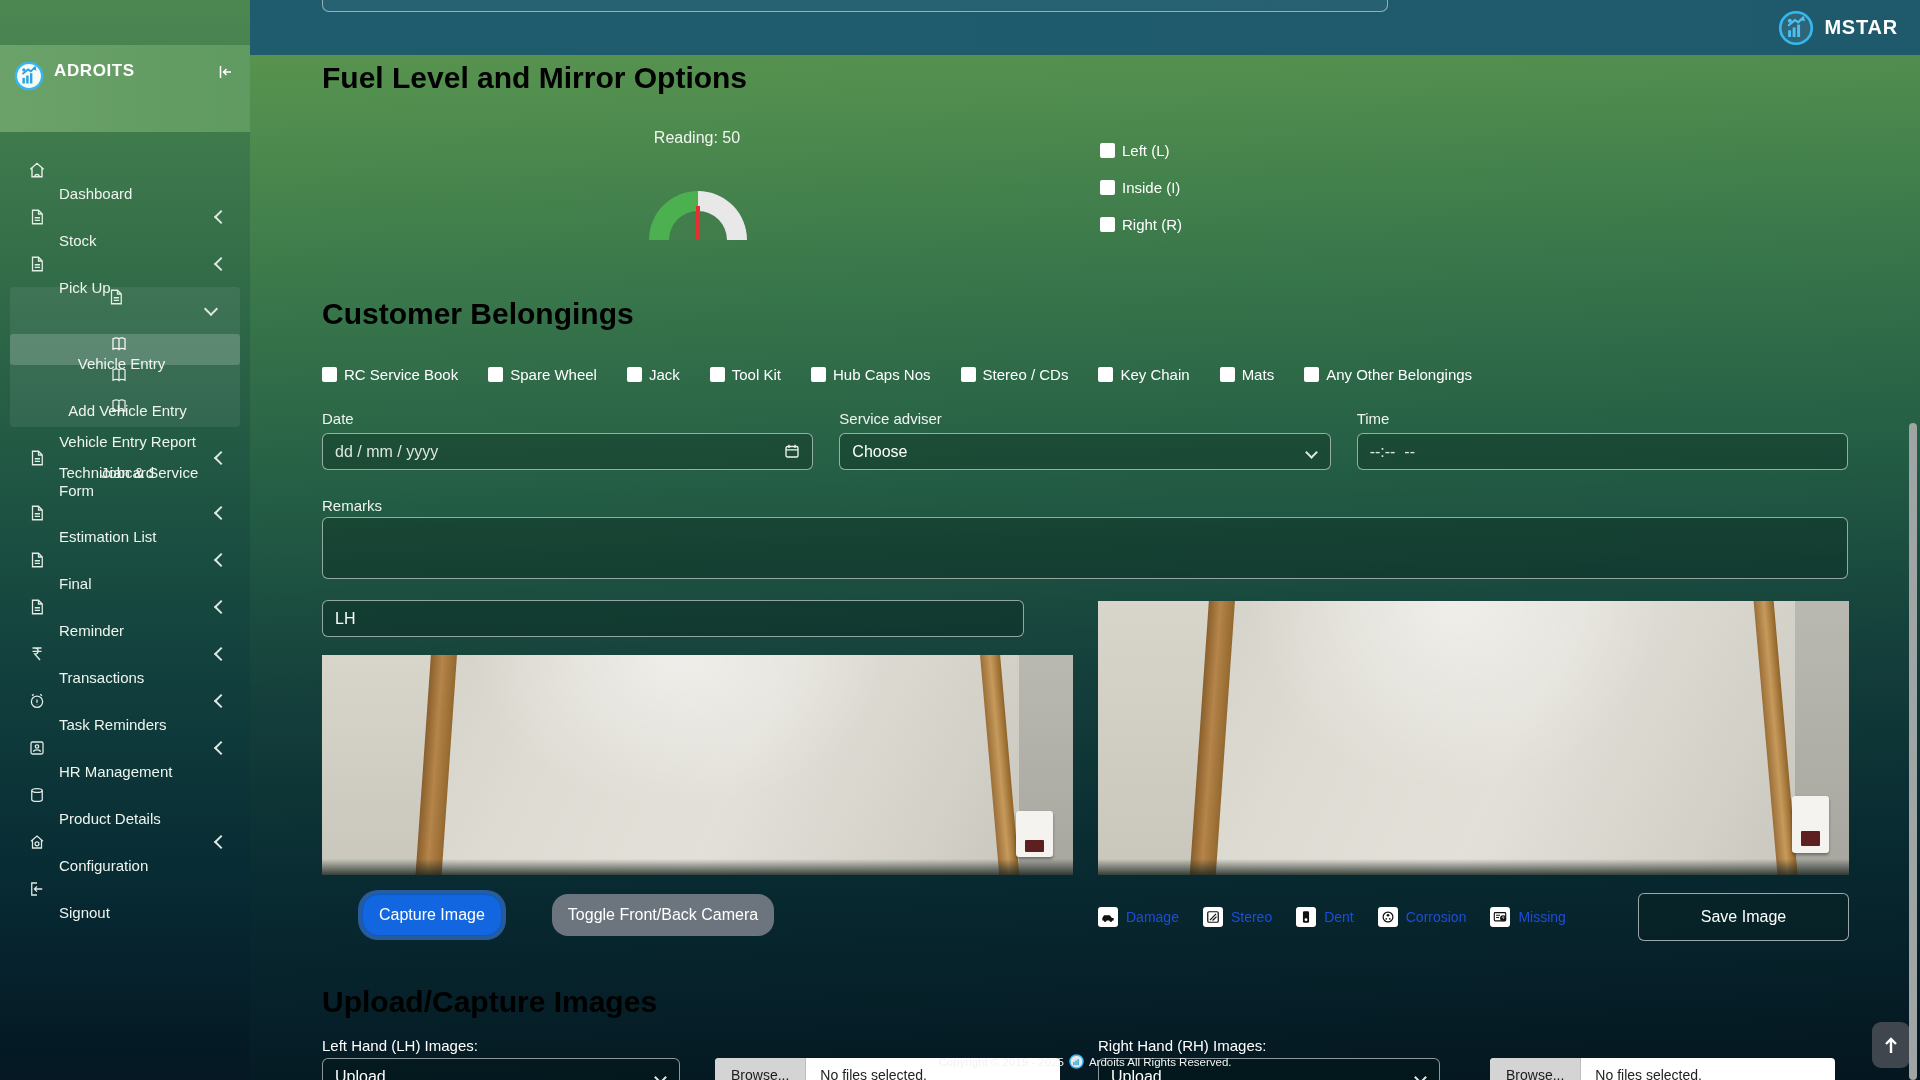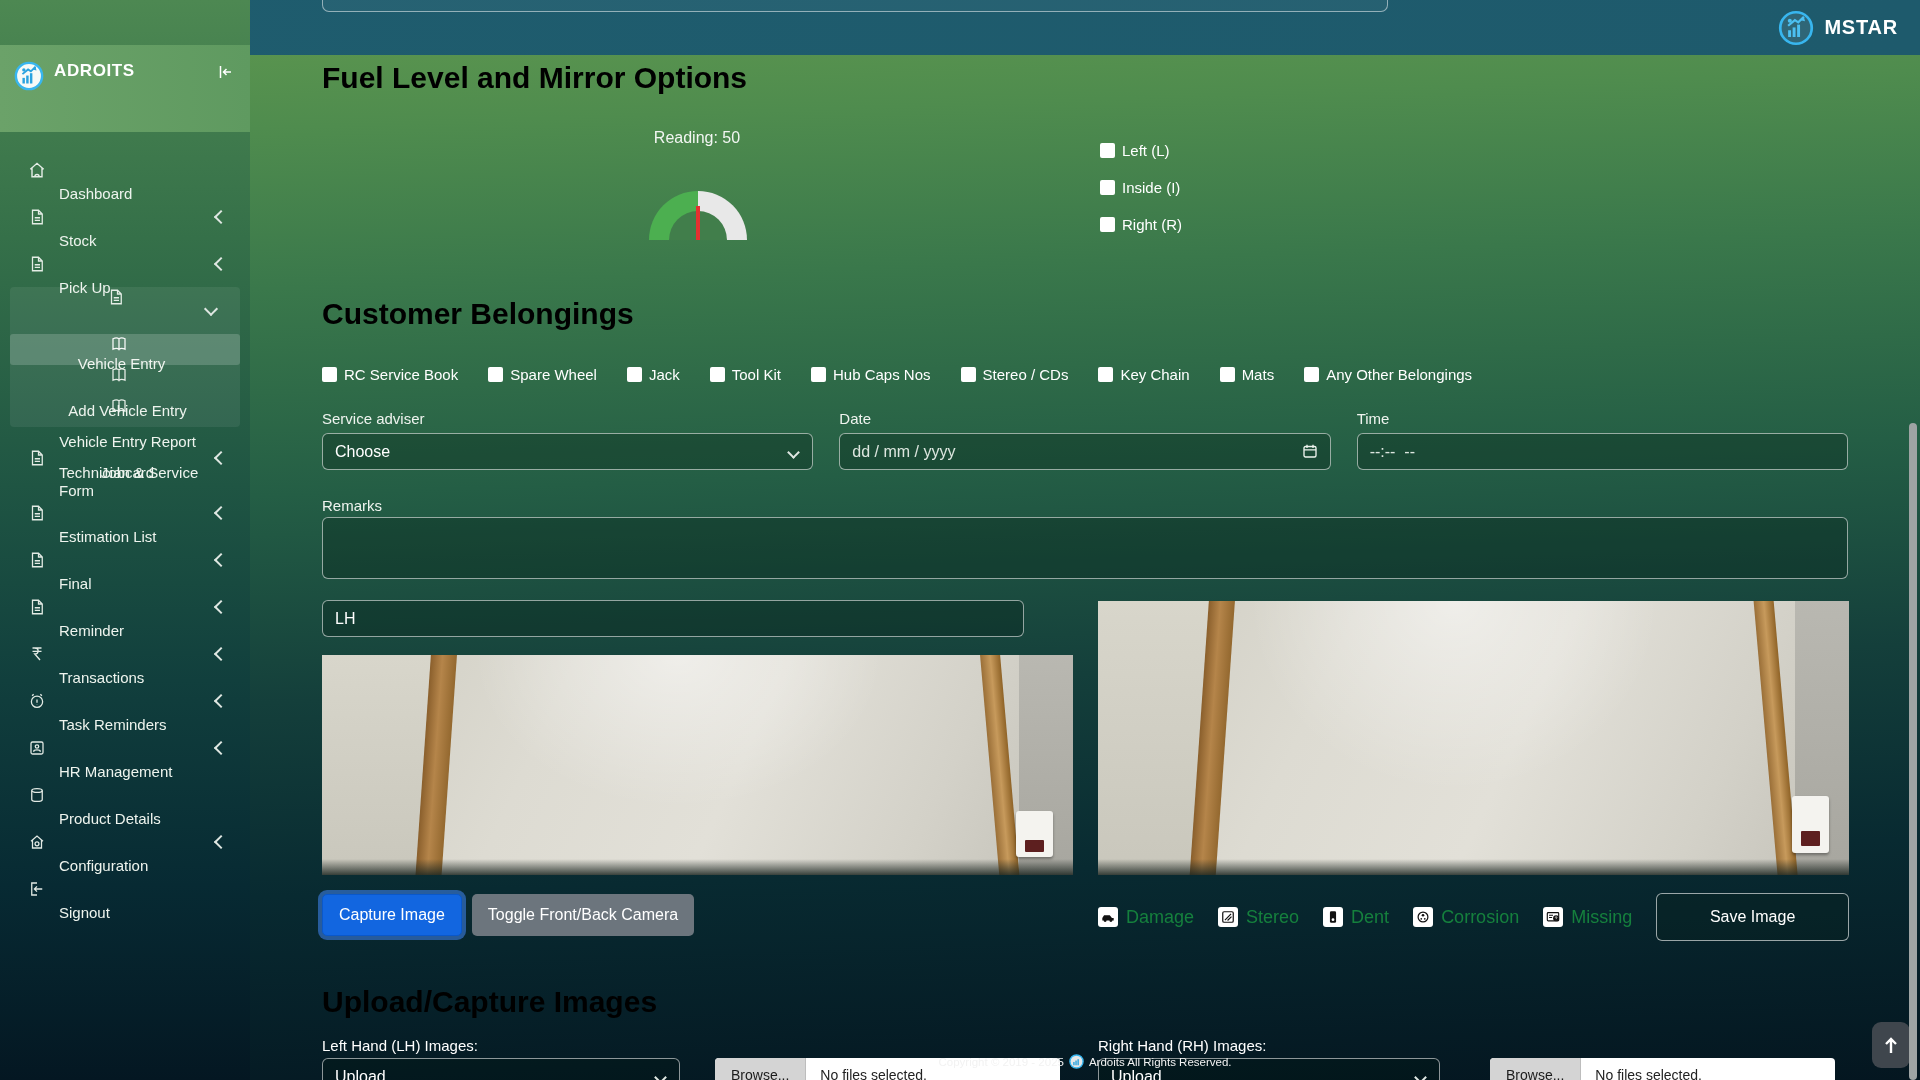--- a/index.html
+++ b/index.html
@@ -71,27 +71,27 @@
   .photo .wall-left{position:absolute;left:0;top:0;bottom:0;width:15%;background:linear-gradient(180deg,#d8d6cb,#c9c7bc);}
   .photo .beam-d{position:absolute;left:13.5%;top:-6%;width:3.4%;height:115%;background:linear-gradient(90deg,#8a5f2c,#b5854a 45%,#93682f);transform:rotate(4deg);}
   .photo .beam-r{position:absolute;right:8.5%;top:-6%;width:2.6%;height:115%;background:linear-gradient(90deg,#9a6f38,#c79a5c 50%,#8f6327);transform:rotate(-5deg);}
   .photo .gray-r{position:absolute;right:0;top:0;bottom:0;width:7.2%;background:linear-gradient(180deg,#b9b8b1,#a7a69f);}
   .photo .glare{position:absolute;left:20%;top:0;width:55%;height:70%;background:radial-gradient(ellipse at 50% 0%,rgba(255,255,255,.5),rgba(255,255,255,0) 70%);}
   .photo .floor{position:absolute;left:0;right:0;bottom:0;height:16px;background:linear-gradient(rgba(40,50,45,0),rgba(28,38,33,.85));}
   .photo .device{position:absolute;right:2.6%;bottom:8%;width:5%;height:21%;background:#f4f3ef;border-radius:3px;box-shadow:0 2px 3px rgba(0,0,0,.35);}
   .photo .device::after{content:"";position:absolute;left:25%;bottom:12%;width:50%;height:26%;background:#5d1f1f;border-radius:1px;}
   
   .btn-row{position:absolute;left:72px;top:839px;display:flex;gap:10px;}
-  .btn{border:none;border-radius:5px;color:#fff;font-size:16px;font-family:"Liberation Sans",sans-serif;height:42px;padding:0 16px;cursor:pointer;}
+  .btn{border:none;border-radius:16px;color:#fff;font-size:16px;font-family:"Liberation Sans",sans-serif;height:42px;padding:0 16px;cursor:pointer;margin-left:40px;}
   .btn.primary{background:#1266e0;border:1px solid #0a58ca;box-shadow:0 0 0 4px rgba(66,135,245,.55);}
   .btn.secondary{background:#6c757d;}
   .marker-bar{position:absolute;left:848px;top:838px;width:751px;display:flex;align-items:center;gap:10px;height:48px;}
   .marker{display:flex;align-items:center;gap:8px;margin-right:14px;cursor:pointer;}
   .marker .mic{width:20px;height:20px;background:#fff;border-radius:3px;display:flex;align-items:center;justify-content:center;}
-  .marker .mlb{font-size:18px;color:#15803d;}
+  .marker .mlb{font-size:14px;color:#1d4ed8;}
   .btn.save{margin-left:auto;background:rgba(8,30,24,.25);border:1px solid rgba(255,255,255,.6);border-radius:6px;height:48px;width:211px;font-size:16px;}
   
   .lh-img-lbl{position:absolute;left:72px;top:982px;font-size:15px;}
   .rh-img-lbl{position:absolute;left:848px;top:982px;font-size:15px;}
   .sel.up1{position:absolute;left:72px;top:1003px;width:358px;}
   .sel.up2{position:absolute;left:848px;top:1003px;width:342px;}
   .filebox{position:absolute;top:1003px;height:34px;background:#fff;border-radius:4px;display:flex;align-items:center;overflow:hidden;color:#1b1b1b;font-size:14px;cursor:pointer;}
   .filebox .bbtn{background:#d4d4d4;height:100%;display:flex;align-items:center;padding:0 16px;border-right:1px solid #bdbdbd;}
   .filebox .ftxt{padding:0 14px;color:#222;}
   .fb1{left:465px;width:345px;}
@@ -361,35 +361,35 @@
         <span>Mats</span>
       </label>
     <label class="cbrow">
         <input type="checkbox" class="cb" style="">
         <span>Any Other Belongings</span>
       </label>
   </div>
 
   <div class="form-row">
     <div class="form-col">
-      <span class="lbl">Service adviser</span>
-      <div class="sel">
-        <span>Choose</span>
-      </div>
-    </div>
-    <div class="form-col">
       <span class="lbl">Date</span>
       <div class="date-wrap">
         <input class="fld" placeholder="dd / mm / yyyy" style="">
         <span class="cal">
           <svg width="18" height="18" viewBox="0 0 24 24" stroke="#eef4ee" stroke-width="1.8" fill="none">
               <rect x="4" y="6" width="16" height="14" rx="2"></rect>
               <path d="M8 3.5 V8 M16 3.5 V8 M4 10.5 H20"></path>
             </svg>
         </span>
+      </div>
+    </div>
+    <div class="form-col">
+      <span class="lbl">Service adviser</span>
+      <div class="sel">
+        <span>Choose</span>
       </div>
     </div>
     <div class="form-col">
       <span class="lbl">Time</span>
       <input class="fld" placeholder="--:--  --" style="">
     </div>
   </div>
 
   <span class="lbl remarks-lbl">Remarks</span>
   <textarea class="txtarea" style=""></textarea>

